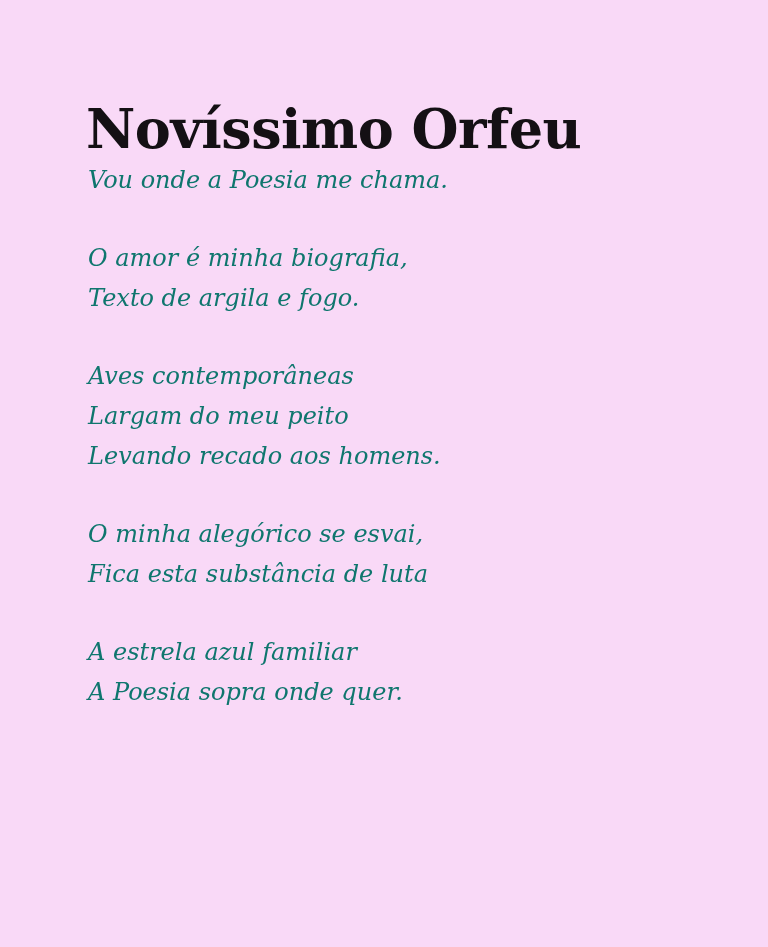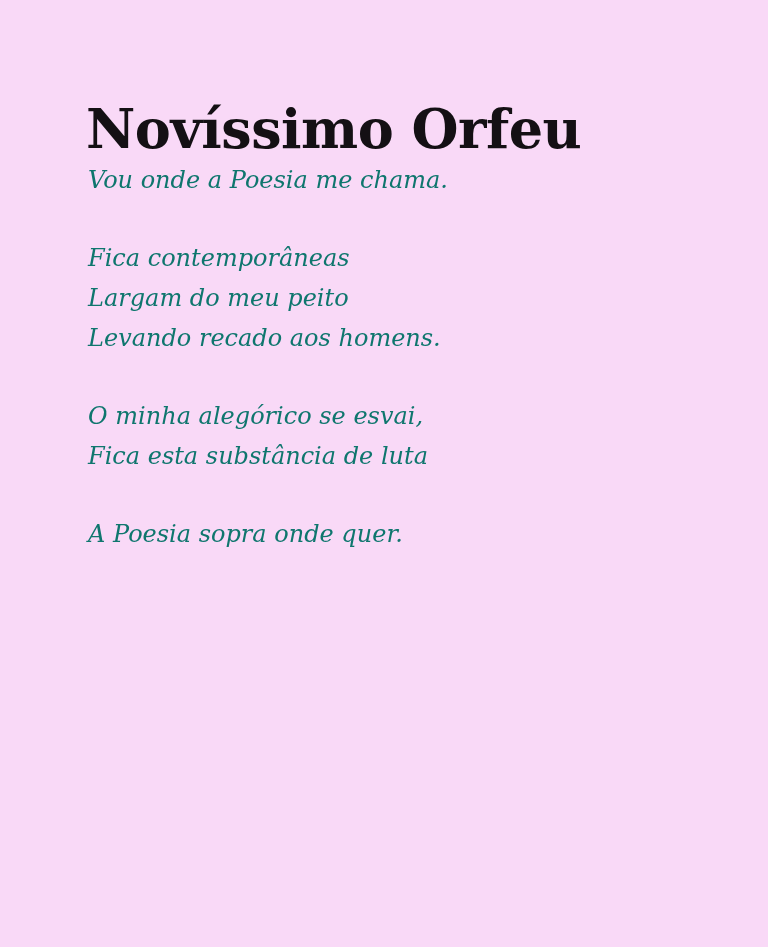--- a/index.html
+++ b/index.html
@@ -59,30 +59,35 @@
 <div class="page" style="background: rgb(249, 217, 247);">
 
   <h1 class="poem-title" style="color: rgb(20, 16, 20);">Novíssimo Orfeu</h1>
 
   <div class="poem-body">
 
     <div class="stanza">
       <div class="line">Vou onde a Poesia me chama.</div>
     </div>
 
+    <div class="stanza">
+      <div class="line">O amor é minha biografia,</div>
+      <div class="line">Texto de argila e fogo.</div>
+    </div>
 
     <div class="stanza">
-      <div class="line">Fica contemporâneas</div>
+      <div class="line">Aves contemporâneas</div>
       <div class="line">Largam do meu peito</div>
       <div class="line">Levando recado aos homens.</div>
     </div>
 
     <div class="stanza">
       <div class="line">O minha alegórico se esvai,</div>
       <div class="line">Fica esta substância de luta</div>
     </div>
 
     <div class="stanza">
+      <div class="line">A estrela azul familiar</div>
       <div class="line">A Poesia sopra onde quer.</div>
     </div>
 
   </div>
 </div>
 
 </body></html>

